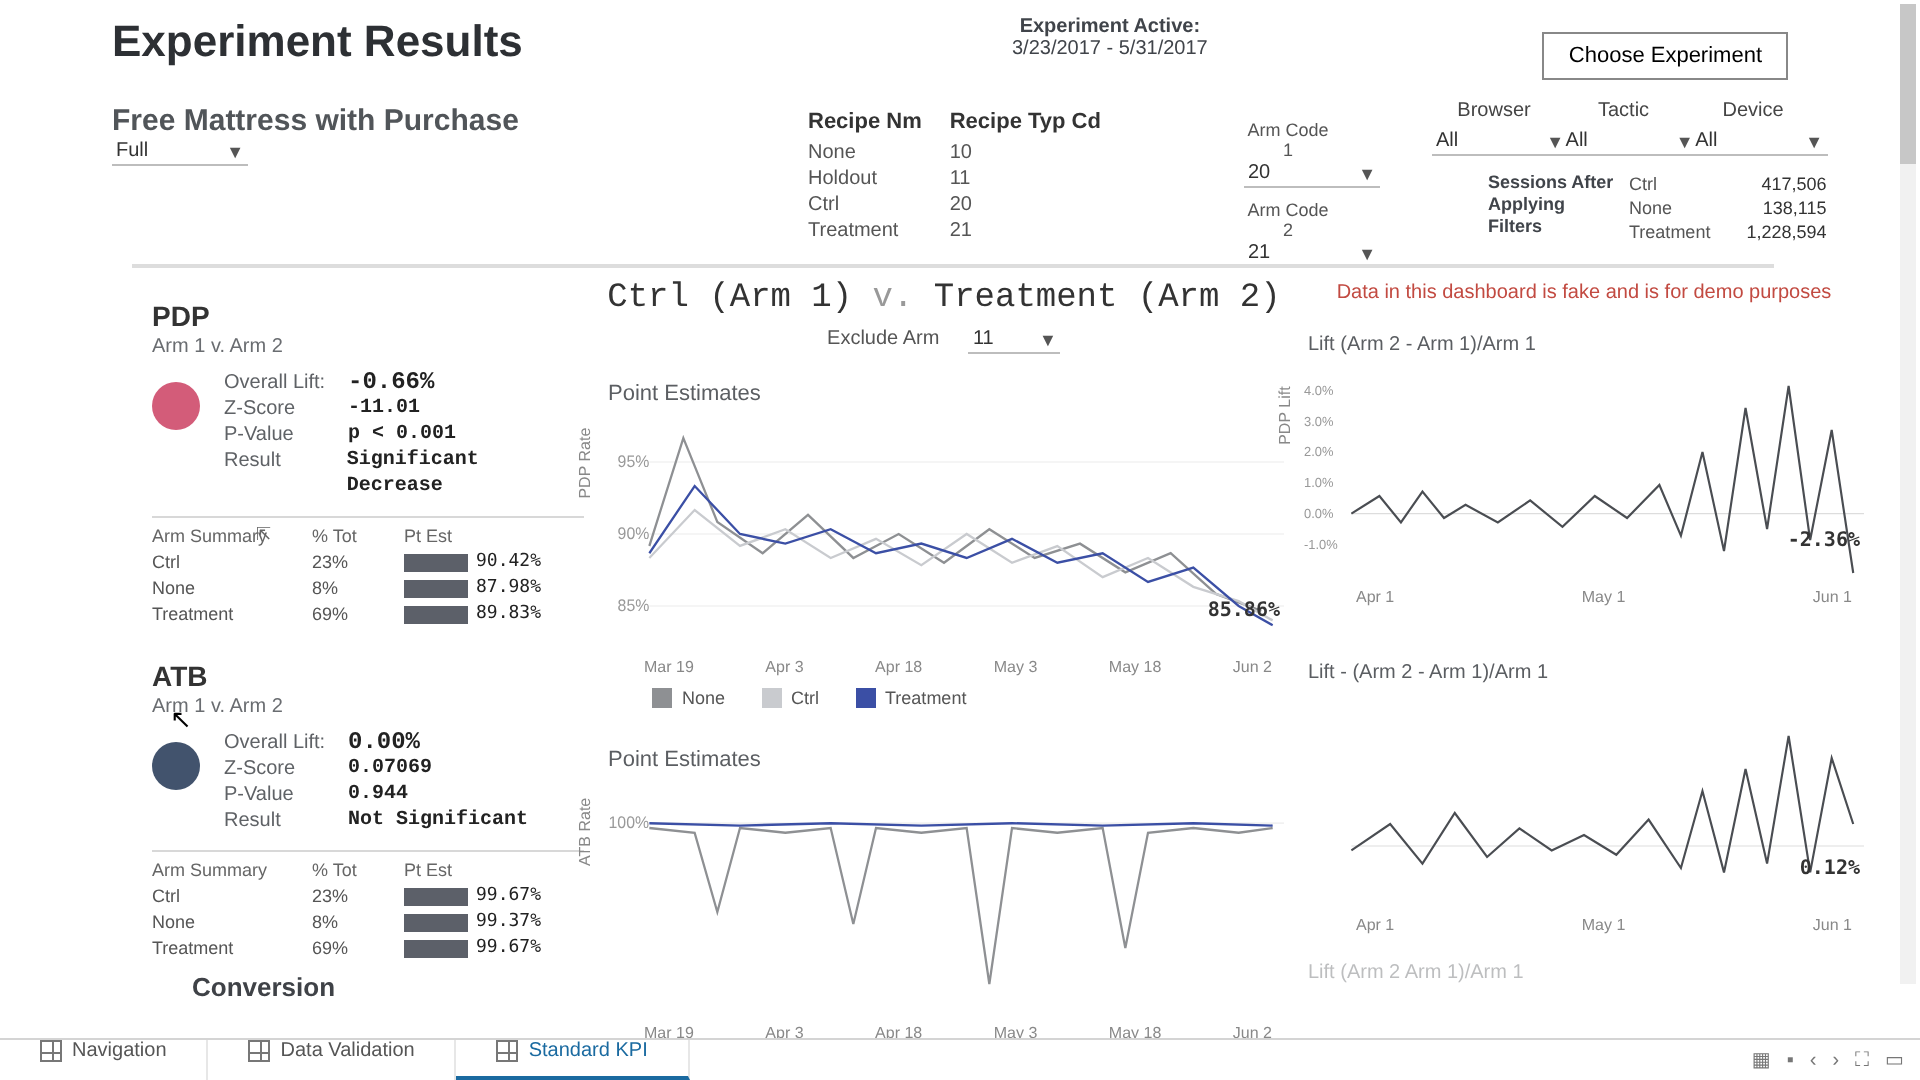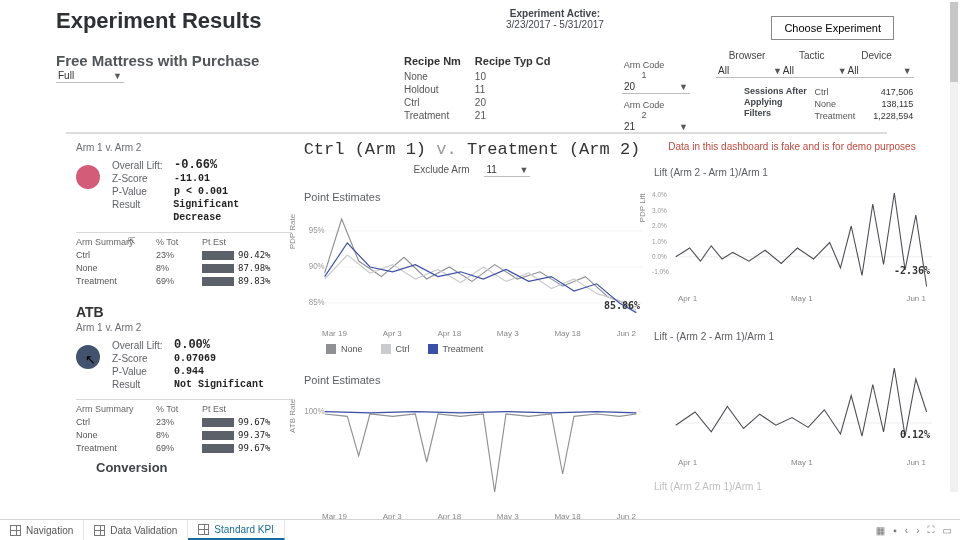--- a/index.html
+++ b/index.html
@@ -99,21 +99,21 @@
   .xaxis{display:flex;justify-content:space-between;font-size:8px;color:#888;padding:2px 6px 0 20px;}
   .endlabel{position:absolute;right:2px;bottom:16px;font-family:Consolas,monospace;font-weight:600;font-size:10px;}
   .legend{display:flex;gap:18px;font-size:9px;color:#555;margin:6px 0 0 24px;align-items:center;}
   .lg{display:inline-flex;align-items:center;gap:5px;}
   .sw{width:10px;height:10px;display:inline-block;}
   .col-right .ptitle{margin-top:14px;}
   .col-right .ptitle.small{font-size:10px;}
   .cut{position:absolute;left:20px;bottom:-4px;right:0;color:#3f4247;font-size:13px;font-weight:600;}
   
   .tabs{position:absolute;left:0;right:0;bottom:0;height:20px;border-top:1px solid #d4d4d4;display:flex;align-items:center;font-size:10px;background:#fff;}
-  .tab{display:inline-flex;align-items:center;padding:0 10px;height:100%;color:#555;cursor:pointer;border-right:1px solid #e7e7e7;}
+  .tab{display:inline-flex;align-items:flex-start;padding:0 20px;height:100%;color:#555;cursor:pointer;border-right:1px solid #e7e7e7;}
   .tab.active{color:#1a6aa0;border-bottom:2px solid #1a6aa0;padding-bottom:0;box-sizing:border-box;}
   .tab .grid-ic{width:9px;height:9px;border:1px solid #777;margin-right:5px;position:relative;}
   .tab .grid-ic:before,.tab .grid-ic:after{content:"";position:absolute;background:#777;}
   .tab .grid-ic:before{left:50%;top:0;bottom:0;width:1px;}
   .tab .grid-ic:after{top:50%;left:0;right:0;height:1px;}
   .tabs .spacer{flex:1}
   .tabctrl{display:flex;align-items:center;gap:8px;padding:0 8px;color:#777;}
   .tabctrl span{cursor:pointer;font-size:10px;}
   .cursor{position:absolute;left:85px;top:352px;font-size:13px;color:#000;pointer-events:none;}
 </style>
@@ -232,20 +232,21 @@
     </div>
   </div>
 
   <div class="divider"></div>
 
   <div class="main">
 
     <div class="col-left">
 
       <div class="kpi">
+        <div class="kpi-title">PDP</div>
         <div class="kpi-sub">Arm 1 v. Arm 2</div>
         <div class="kpi-body">
           <div class="dot" style="background:#d35c79"></div>
           <div class="stats">
             <div class="row">
                 <span class="k">Overall Lift:</span>
                 <span class="v" style="font-size:12px">-0.66%</span>
               </div>
             <div class="row">
                 <span class="k">Z-Score</span>

